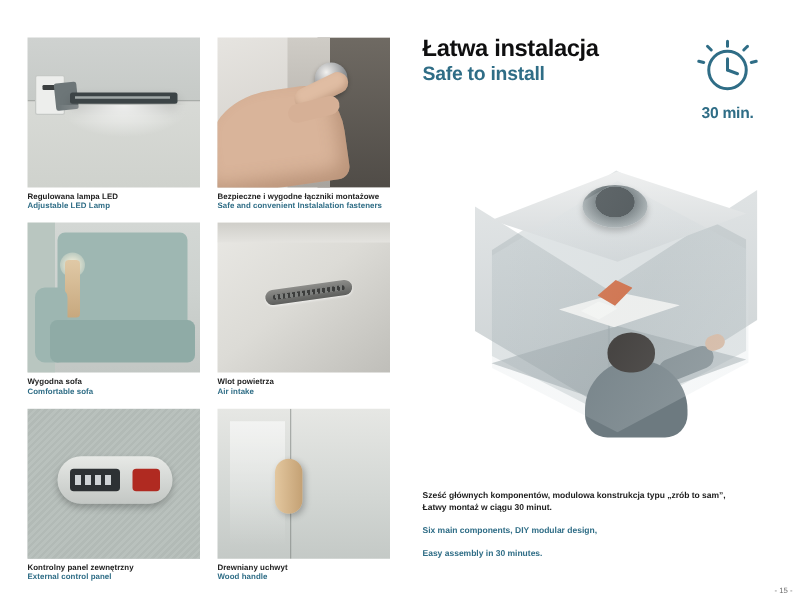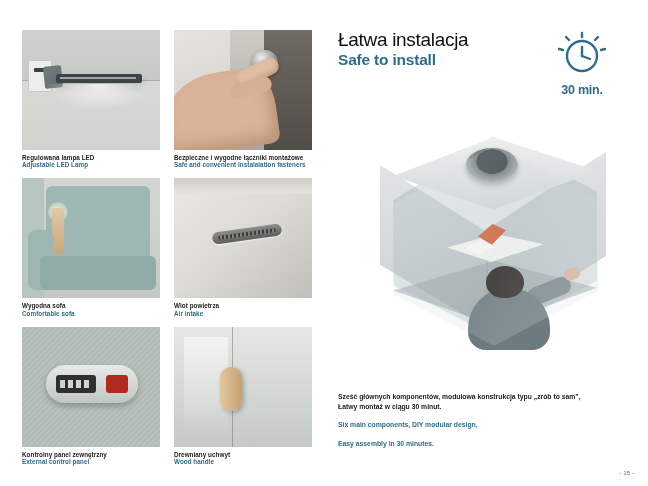--- a/index.html
+++ b/index.html
@@ -117,21 +117,21 @@
     width: 300px;
     height: 486px;
   }
   .title-block {
     position: absolute;
     left: 0;
     top: 30px;
   }
   .title-pl {
     font-size: 19px;
-    font-weight: normal;
+    font-weight: bold;
     color: #0f0f10;
     letter-spacing: -0.3px;
     line-height: 1.05;
   }
   .title-en {
     font-size: 15.5px;
     font-weight: bold;
     color: #2f6d86;
     letter-spacing: -0.2px;
     line-height: 1.1;

